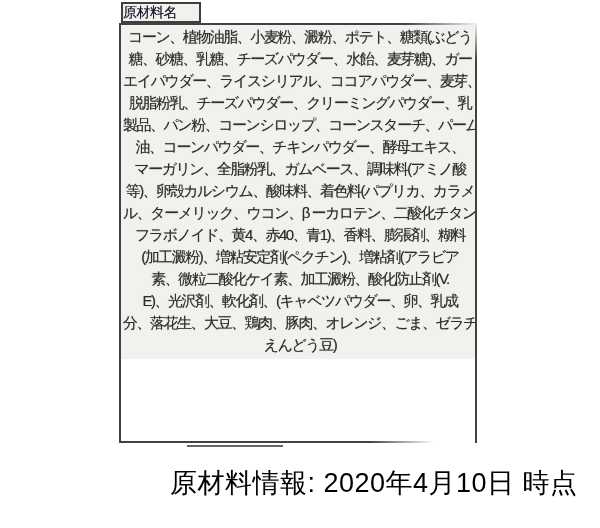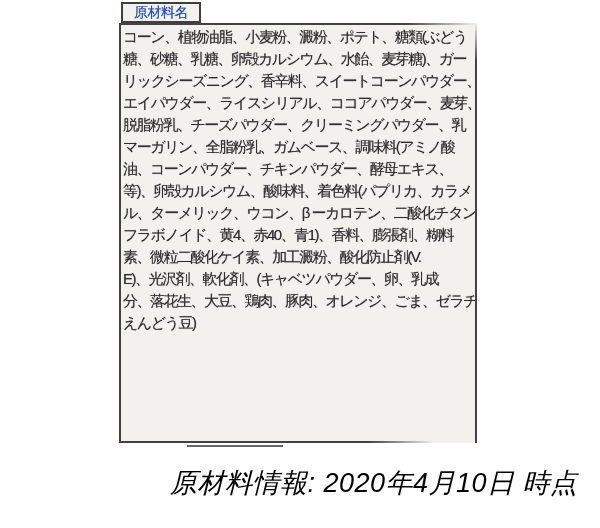--- a/index.html
+++ b/index.html
@@ -23,34 +23,34 @@
   }
   .header-box {
     position: absolute;
     left: 121px; top: 2px;
     width: 80px; height: 21px;
     box-sizing: border-box;
     border: 2px solid #3f3f3f;
     background: #f2f1ee;
     display: flex;
     align-items: center;
-    justify-content: center;
     font-size: 14px;
     letter-spacing: -0.5px;
-    color: #1d4ed8;
+    color: #0f172a;
     text-shadow: 0 0 0.6px rgba(40,40,40,0.55);
   }
   .main-box {
     position: absolute;
     left: 119px; top: 23px;
-    width: 358px; height: 420px;
+    width: 358px; height: 336px;
     box-sizing: border-box;
     background: #f2f1ee;
     padding: 3px 0 18px 4px;
     overflow: hidden;
+    text-align: center;
   }
   .ing-line {
     white-space: nowrap;
     font-size: 15px;
     line-height: 22px;
     letter-spacing: -1.5px;
     color: #2e2e2e;
     text-shadow: 0 0 0.7px rgba(45,45,45,0.6);
   }
   
@@ -81,45 +81,45 @@
   }
   
   .caption {
     position: absolute;
     left: 170px; top: 466px;
     font-size: 27px;
     line-height: 34px;
     color: #000000;
     letter-spacing: 0.5px;
     white-space: nowrap;
-    font-style: italic;
   }
 </style>
 </head>
 <body>
 
 <div class="page">
 
   <div class="scan">
 
     <div class="header-box">
       <span>原材料名</span>
     </div>
 
     <div class="main-box">
       <div class="ing-line">コーン、植物油脂、小麦粉、澱粉、ポテト、糖類(ぶどう</div>
-      <div class="ing-line">糖、砂糖、乳糖、卵殻カルシウム、水飴、麦芽糖)、ガー</div>
-      <div class="ing-line">リックシーズニング、香辛料、スイートコーンパウダー、</div>
+      <div class="ing-line">糖、砂糖、乳糖、チーズパウダー、水飴、麦芽糖)、ガー</div>
       <div class="ing-line">エイパウダー、ライスシリアル、ココアパウダー、麦芽、</div>
       <div class="ing-line">脱脂粉乳、チーズパウダー、クリーミングパウダー、乳</div>
+      <div class="ing-line">製品、パン粉、コーンシロップ、コーンスターチ、パーム</div>
+      <div class="ing-line">油、コーンパウダー、チキンパウダー、酵母エキス、</div>
       <div class="ing-line">マーガリン、全脂粉乳、ガムベース、調味料(アミノ酸</div>
-      <div class="ing-line">油、コーンパウダー、チキンパウダー、酵母エキス、</div>
       <div class="ing-line">等)、卵殻カルシウム、酸味料、着色料(パプリカ、カラメ</div>
       <div class="ing-line">ル、ターメリック、ウコン、β ーカロテン、二酸化チタン、</div>
       <div class="ing-line">フラボノイド、黄4、赤40、青1)、香料、膨張剤、糊料</div>
+      <div class="ing-line">(加工澱粉)、増粘安定剤(ペクチン)、増粘剤(アラビア</div>
       <div class="ing-line">素、微粒二酸化ケイ素、加工澱粉、酸化防止剤(V.</div>
       <div class="ing-line">E)、光沢剤、軟化剤、(キャベツパウダー、卵、乳成</div>
       <div class="ing-line">分、落花生、大豆、鶏肉、豚肉、オレンジ、ごま、ゼラチ</div>
       <div class="ing-line">えんどう豆)</div>
     </div>
 
     <div class="bl-left"></div>
     <div class="bl-top"></div>
     <div class="bl-right"></div>
     <div class="bl-bottom"></div>

